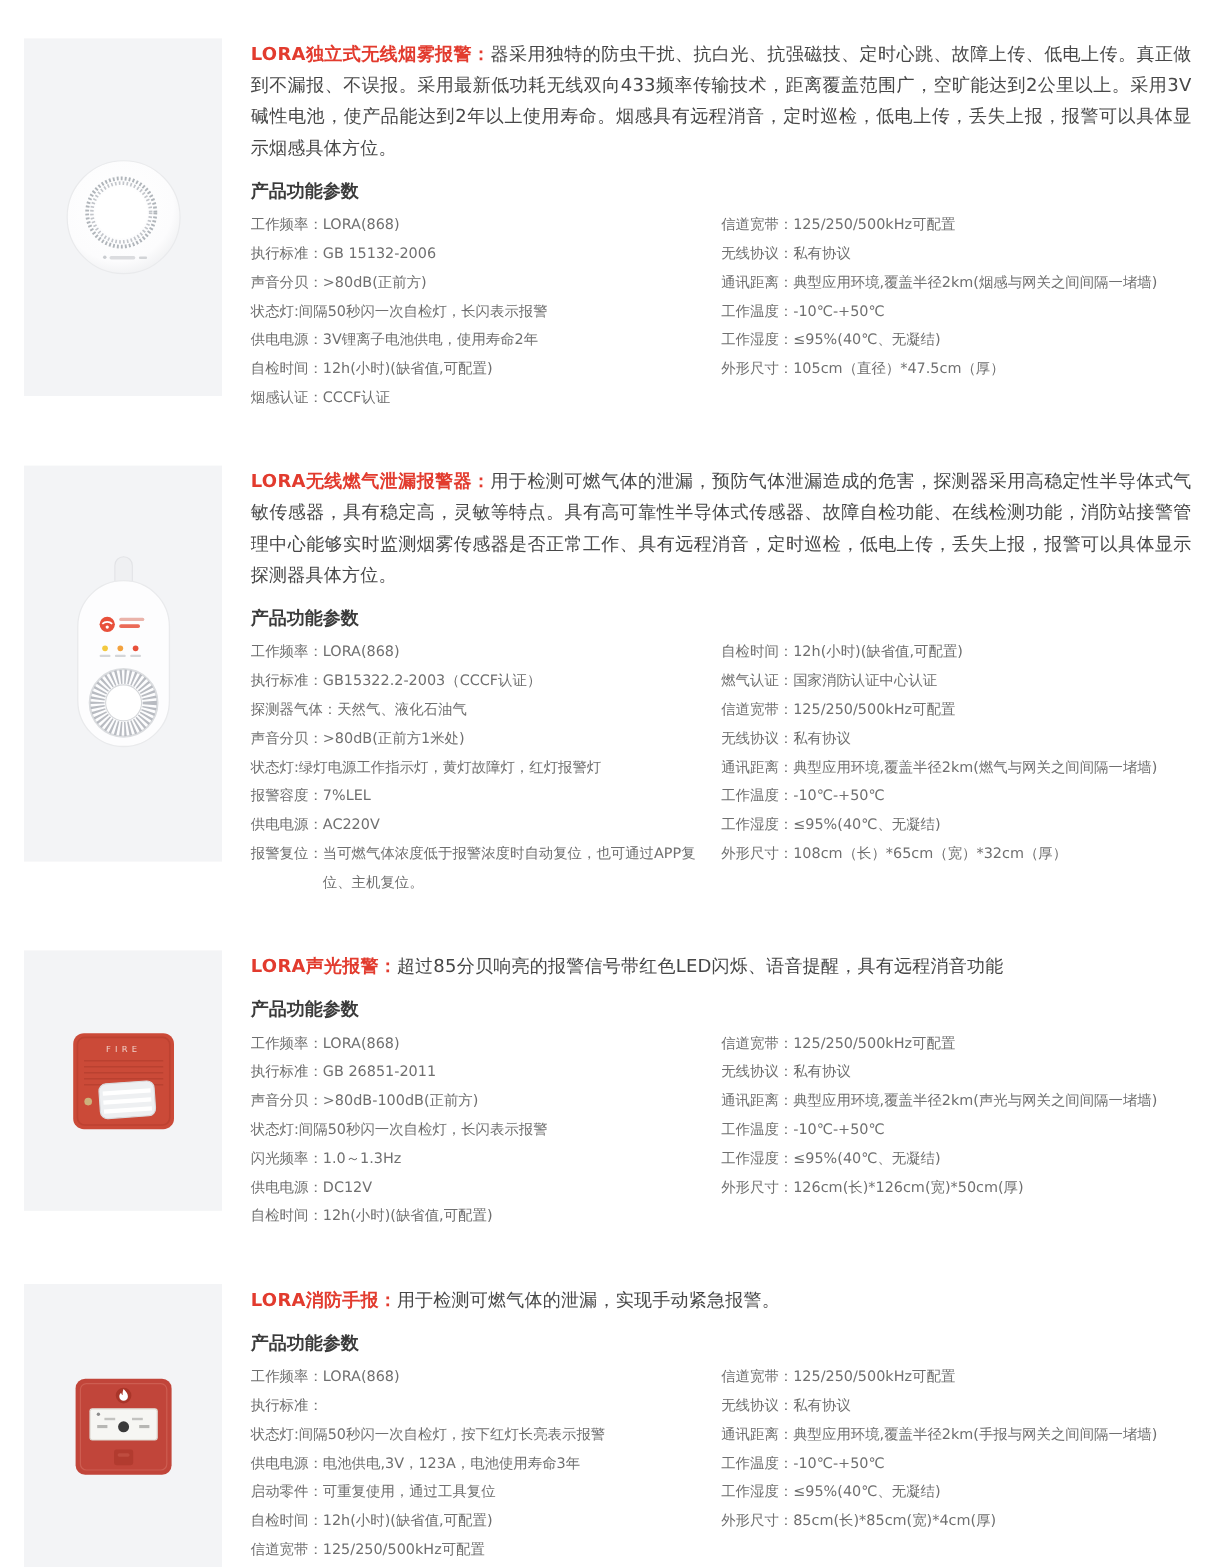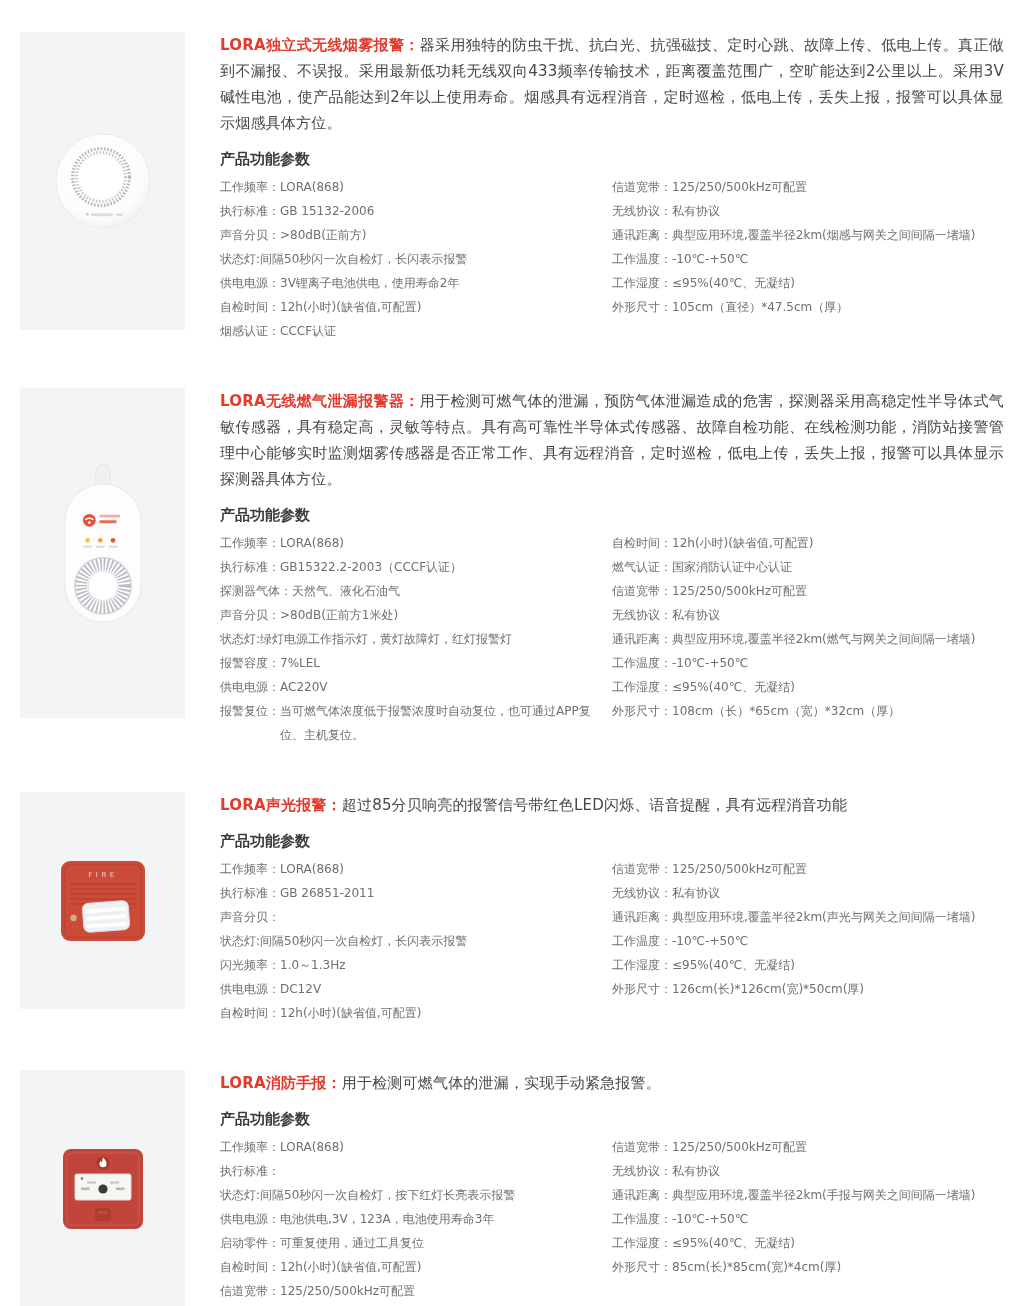--- a/index.html
+++ b/index.html
@@ -13,21 +13,21 @@
   .section { display:flex; align-items:flex-start; margin-top:45px; }
   .section.first { margin-top:32px; }
   .product-box {
     width:165px; flex:0 0 165px; background:#f3f4f6;
     display:flex; align-items:center; justify-content:center;
   }
   .pbox-1 { height:298px; }
   .pbox-2 { height:330px; }
   .pbox-3 { height:217px; }
   .pbox-4 { height:238px; }
-  .content { margin-left:35px; width:784px; }
+  .content { margin-left:24px; width:784px; }
   .desc {
     font-size:15px; line-height:26px; color:#474747;
     text-align:justify; letter-spacing:0.2px;
   }
   .sec-title { color:#e23b2e; font-weight:bold; }
   .params-heading {
     font-size:15px; font-weight:bold; color:#3b3b3b;
     margin:12px 0 5px 0; line-height:22px;
   }
   .spec-cols { display:flex; }
@@ -256,20 +256,21 @@
             <div class="spec-row">
               <span class="spec-label">工作频率：</span>
               <span class="spec-value"> LORA(868)</span>
             </div>
             <div class="spec-row">
               <span class="spec-label">执行标准：</span>
               <span class="spec-value">GB 26851-2011</span>
             </div>
             <div class="spec-row">
               <span class="spec-label">声音分贝：</span>
+              <span class="spec-value">&gt;80dB-100dB(正前方)</span>
             </div>
             <div class="spec-row">
               <span class="spec-label">状态灯:</span>
               <span class="spec-value">间隔50秒闪一次自检灯，长闪表示报警</span>
             </div>
             <div class="spec-row">
               <span class="spec-label">闪光频率：</span>
               <span class="spec-value">1.0～1.3Hz</span>
             </div>
             <div class="spec-row">

